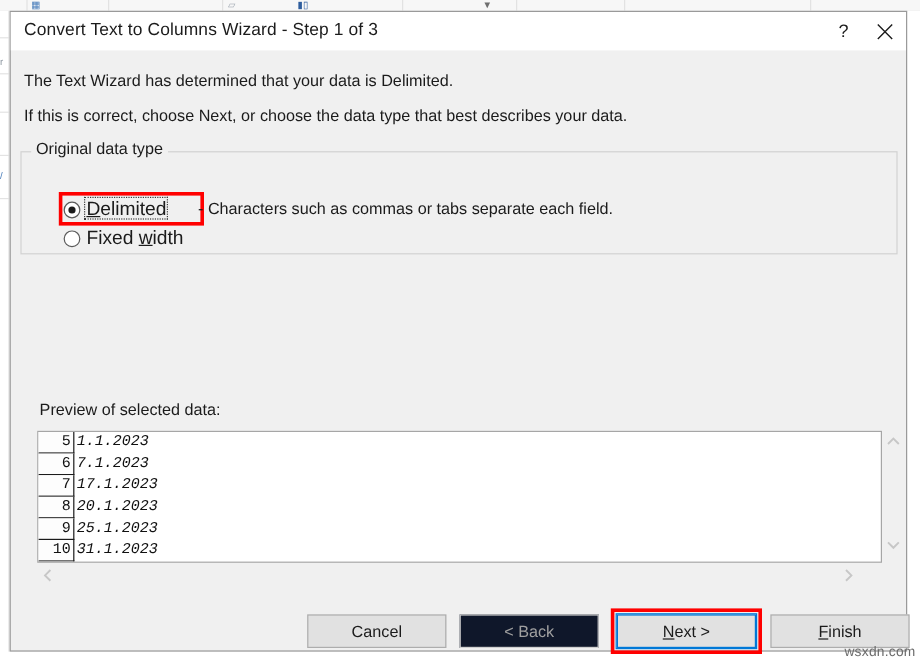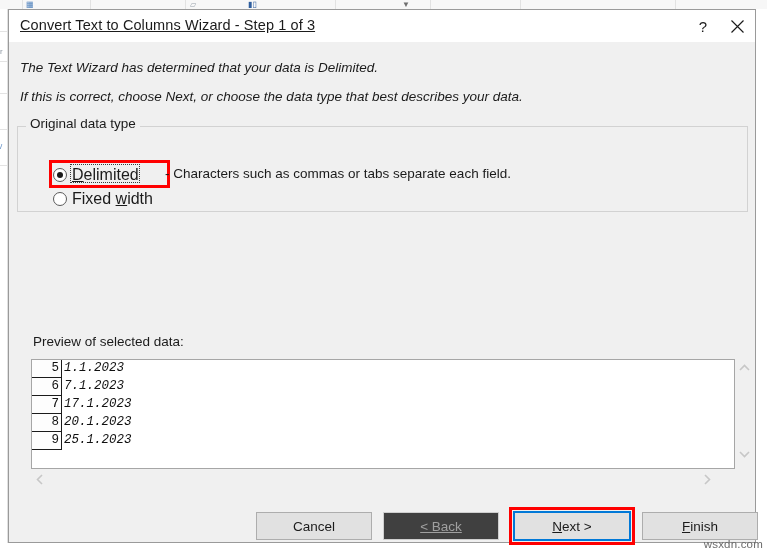--- a/index.html
+++ b/index.html
@@ -34,37 +34,36 @@
   }
   #titlebar{
     position:absolute;left:0;top:0;width:746px;height:32px;
     background:#ffffff;
     box-sizing:border-box;
   }
   #dlg-title{
     position:absolute;left:11px;top:7px;
     font-size:14.5px;color:#1b1b1b;letter-spacing:.1px;
     white-space:nowrap;
-    text-decoration:underline;
   }
   #help-btn{
     position:absolute;left:675px;top:0px;width:38px;height:32px;
     display:flex;align-items:center;justify-content:center;
     font-size:15px;color:#1b1b1b;cursor:default;
   }
   #close-btn{
     position:absolute;left:710px;top:0px;width:36px;height:32px;
     display:flex;align-items:center;justify-content:center;
     cursor:default;
   }
   #close-btn svg{display:block;}
 
   
   .body-line{
-    position:absolute;font-size:13.5px;color:#1b1b1b;white-space:nowrap;font-style:italic;
+    position:absolute;font-size:13.5px;color:#1b1b1b;white-space:nowrap;
   }
   #line1{left:11px;top:50px;}
   #line2{left:11px;top:79px;}
 
   
   #groupbox{
     position:absolute;left:8px;top:116px;width:731px;height:86px;
     border:1px solid #d2d2d2;box-sizing:border-box;background:transparent;
   }
   #group-legend{
@@ -153,21 +152,21 @@
 
   
   .dlg-btn{
     position:absolute;top:502px;width:116px;height:28px;
     background:#e1e1e1;border:1px solid #adadad;box-sizing:border-box;
     font-size:13.5px;color:#1b1b1b;
     display:flex;align-items:center;justify-content:center;
     cursor:default;
   }
   .dlg-btn u{text-decoration:underline;}
-  .dlg-btn.disabled{color:#a0a0a0;background:#404040;border-color:#cfcfcf;text-decoration:underline;}
+  .dlg-btn.disabled{color:#a0a0a0;background:#0f172a;border-color:#cfcfcf;}
   #btn-cancel{left:247px;}
   #btn-back{left:374px;}
   #btn-next{
     left:505px;width:116px;
     border:1px solid #0078d7;outline:1px solid #0078d7;outline-offset:0px;
     background:#e1e1e1;
   }
   #next-highlight{
     position:absolute;left:500px;top:497px;width:126px;height:38px;
     border:3px solid #ff0000;box-sizing:border-box;pointer-events:none;
@@ -260,20 +259,24 @@
       <span class="prow-val">17.1.2023</span>
     </div>
     <div class="prow" style="top:54px;">
       <span class="prow-num">8</span>
       <span class="prow-val">20.1.2023</span>
     </div>
     <div class="prow" style="top:72px;">
       <span class="prow-num">9</span>
       <span class="prow-val">25.1.2023</span>
     </div>
+    <div class="prow" style="top:90px;">
+      <span class="prow-num">10</span>
+      <span class="prow-val">31.1.2023</span>
+    </div>
   </div>
 
   <div id="vscroll">
     <div class="arrow up">
       <svg class="chev" width="11" height="8" viewBox="0 0 11 8">
           <path d="M1 6 L5.5 1.5 L10 6"></path>
         </svg>
     </div>
     <div class="arrow down">
       <svg class="chev" width="11" height="8" viewBox="0 0 11 8">

